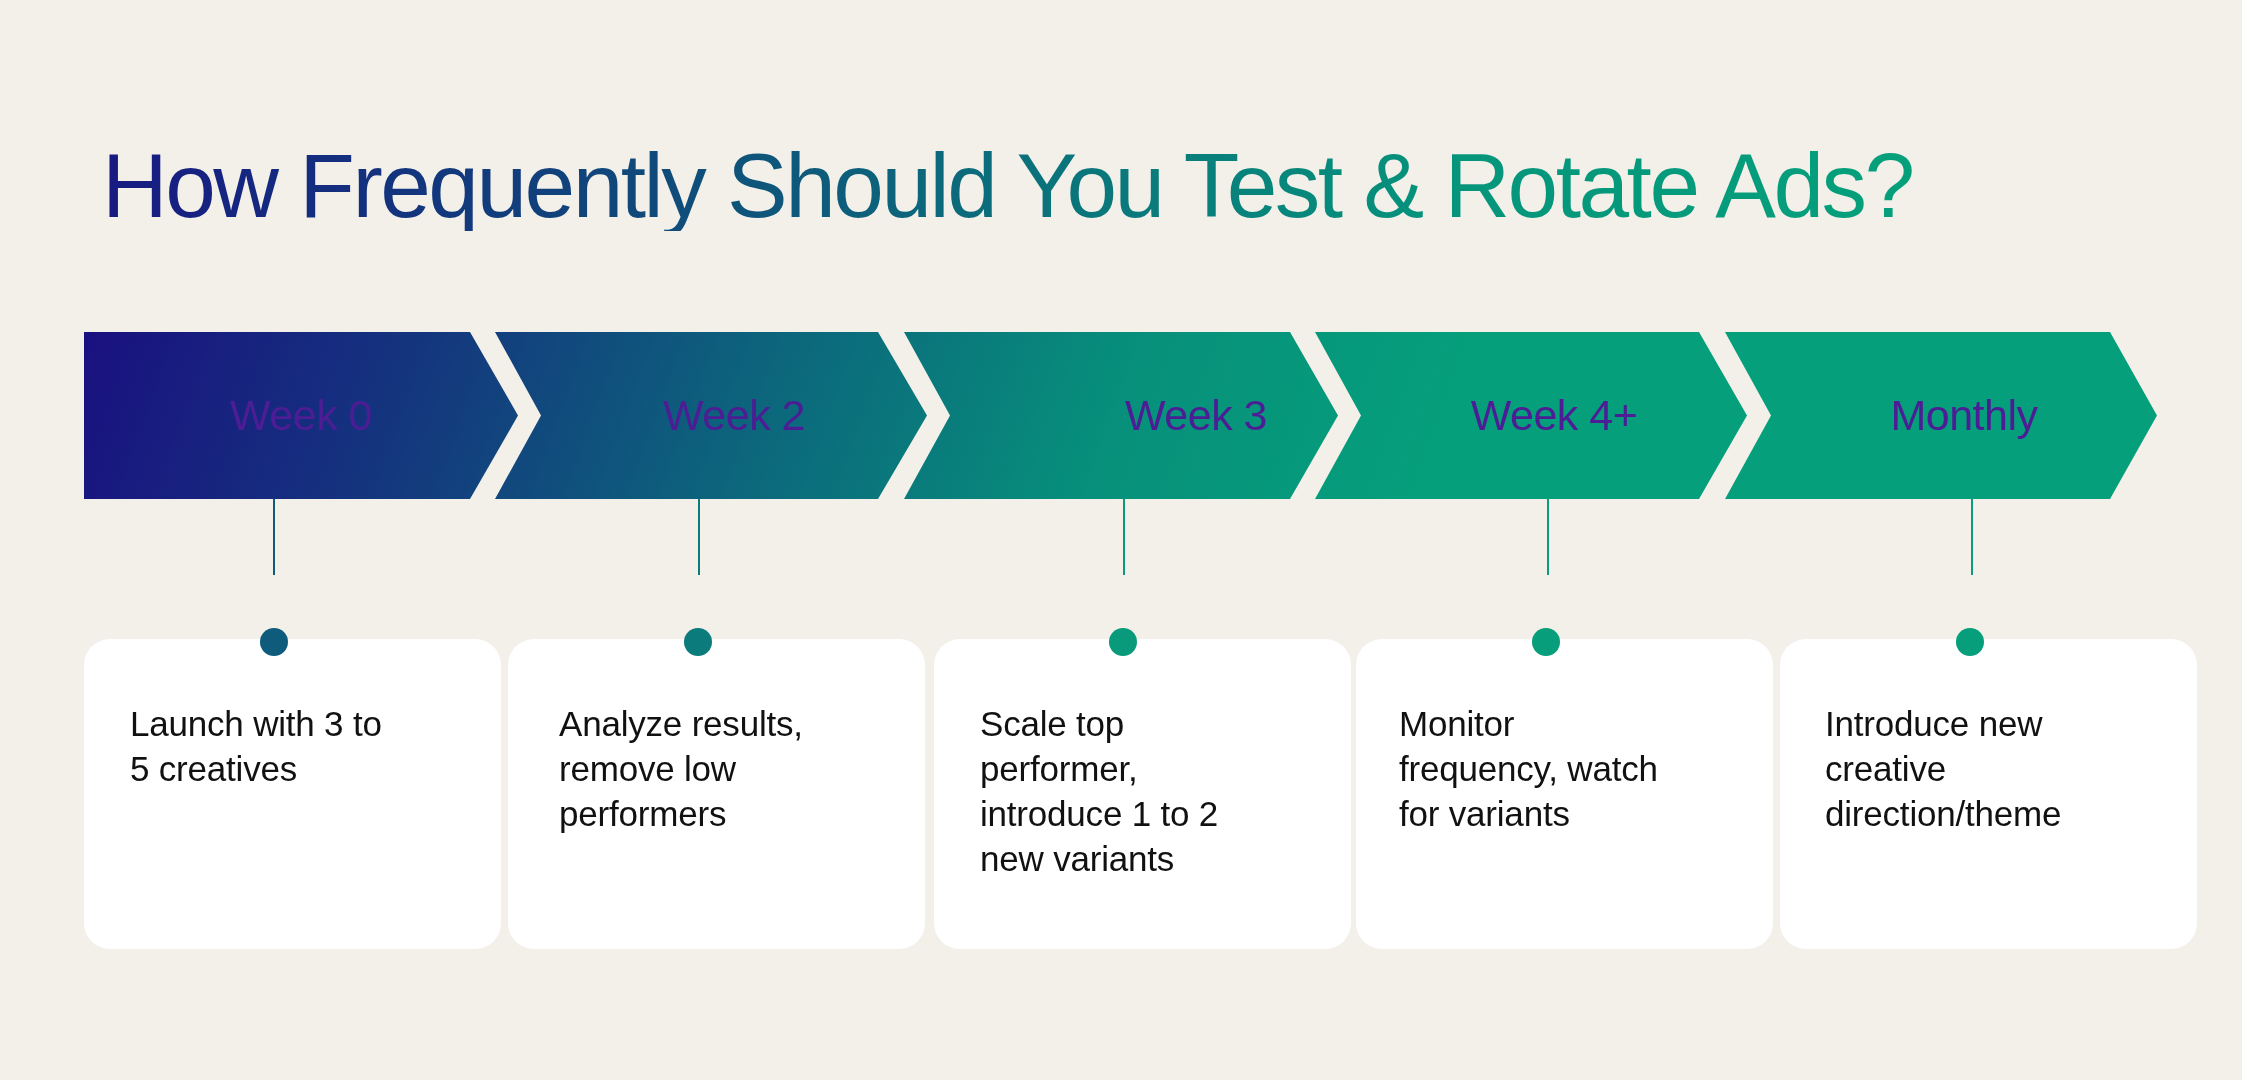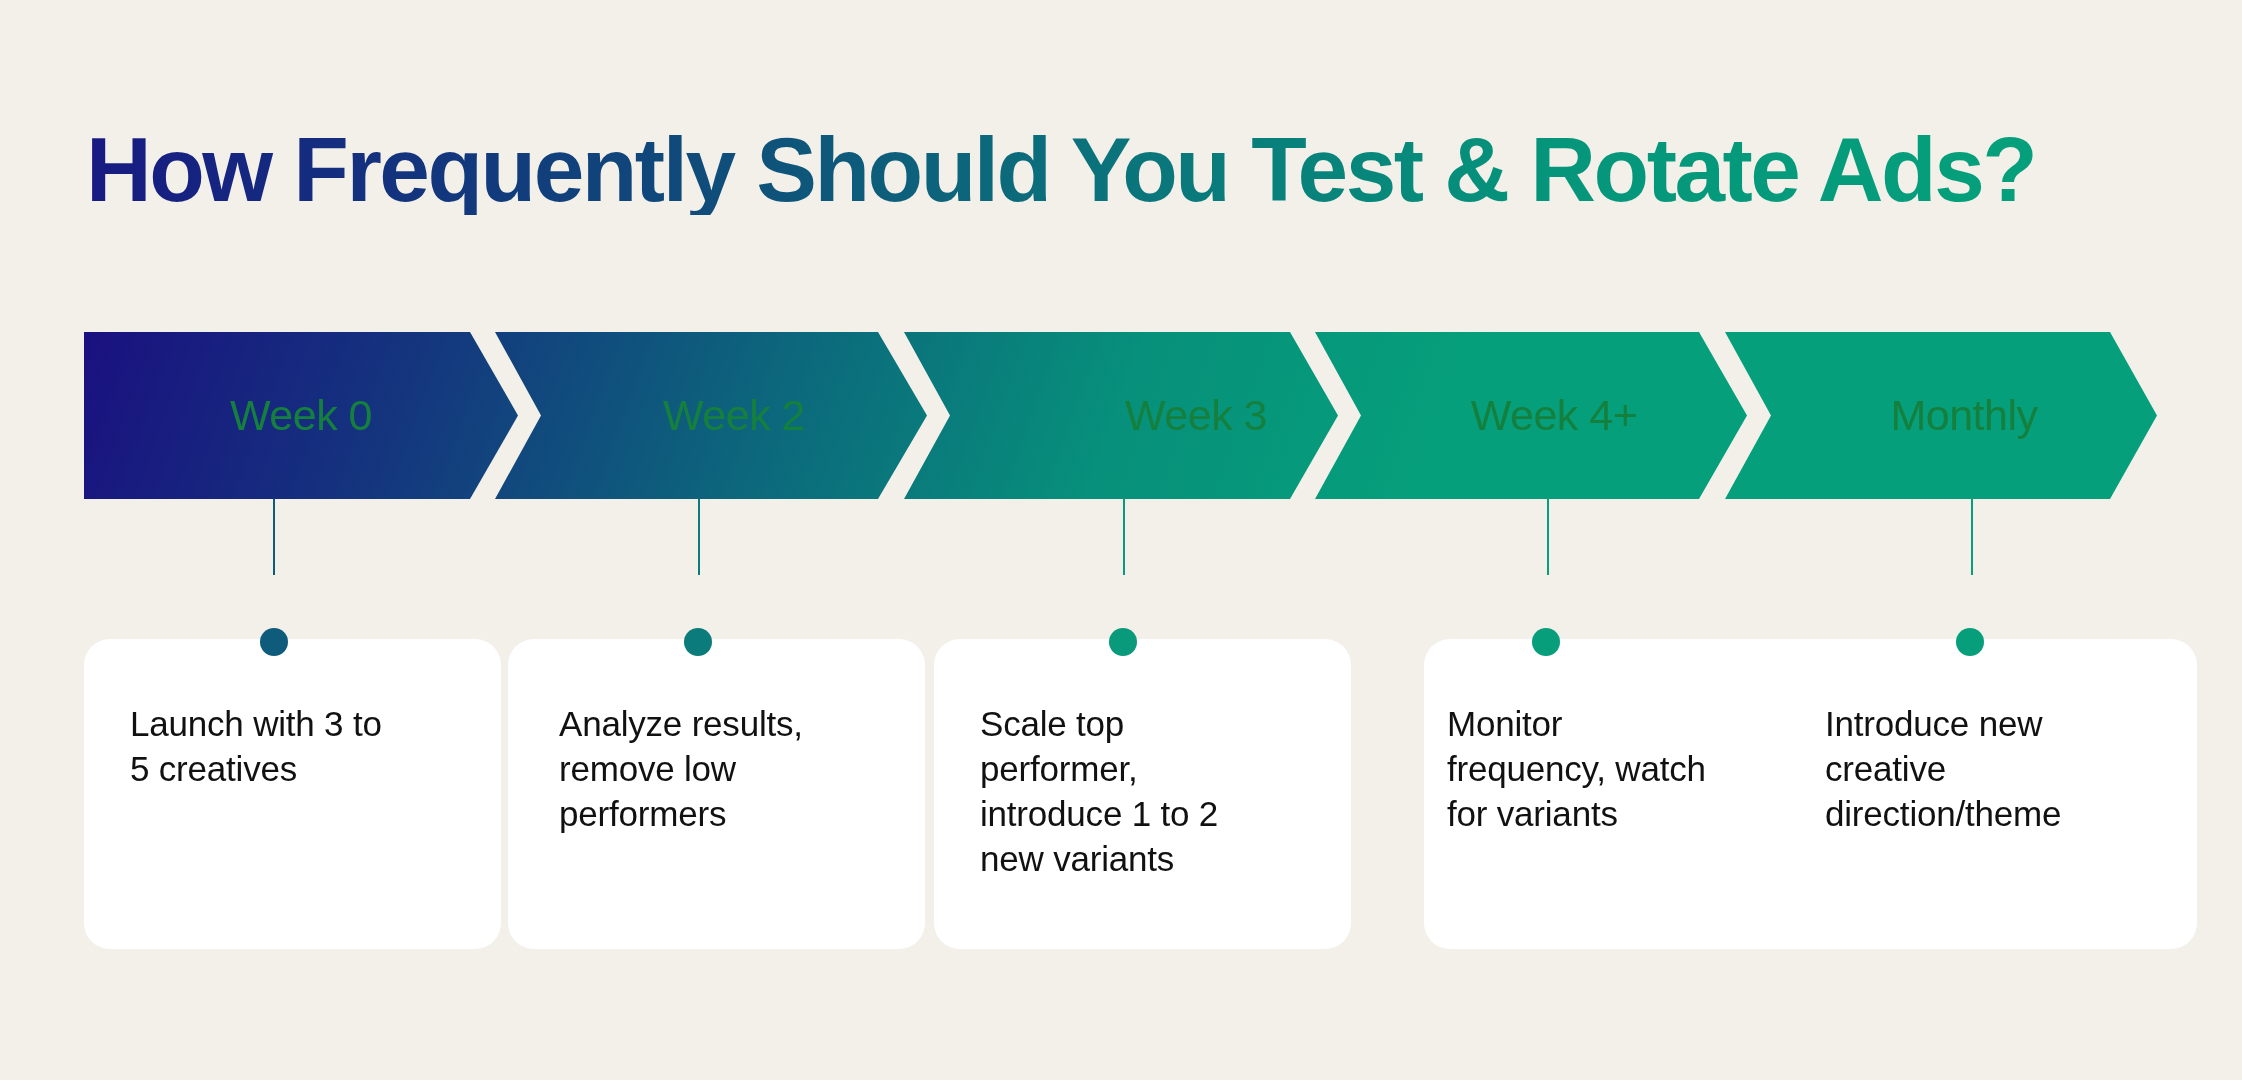--- a/index.html
+++ b/index.html
@@ -4,33 +4,33 @@
 <style>
   html, body { margin: 0; padding: 0; }
   body {
     width: 2242px; height: 1080px; overflow: hidden;
     background: #f3f0ea;
     font-family: "Liberation Sans", "DejaVu Sans", sans-serif;
     position: relative;
   }
   .title {
     position: absolute; left: 86px; top: 124px;
-    margin: 0; font-size: 91px; font-weight: 700; letter-spacing: -2.5px;
+    margin: 16px; font-size: 91px; font-weight: 400; letter-spacing: -2.5px;
     line-height: 1; white-space: nowrap;
     background: linear-gradient(90deg, #171a82 0%, #10497a 30%, #0b6f7b 50%, #05957b 75%, #05a07b 100%);
     -webkit-background-clip: text; background-clip: text; color: transparent;
     -webkit-text-fill-color: transparent;
   }
   .strip { position: absolute; left: 0; top: 0; width: 2242px; height: 1080px; pointer-events: none; }
   .strip svg { position: absolute; left: 0; top: 0; }
   .arrow-hit { position: absolute; top: 332px; height: 167px; pointer-events: auto; }
   .arrow-label {
     position: absolute; top: 0; left: 0; right: 0; height: 167px;
     display: flex; align-items: center; justify-content: center;
-    color: #15803d; font-size: 43px; letter-spacing: -0.5px;
+    color: #4c1d95; font-size: 43px; letter-spacing: -0.5px;
   }
   .connector { position: absolute; top: 499px; width: 2px; height: 76px; }
   .card {
     position: absolute; top: 639px; width: 417px; height: 310px;
     background: #ffffff; border-radius: 26px; box-sizing: border-box;
     padding: 62px 20px 0 46px;
   }
   .dot {
     position: absolute; top: 628px; width: 28px; height: 28px; border-radius: 50%;
     margin-left: -14px;
@@ -98,21 +98,21 @@
   </div>
 </div>
 <div class="card" style="left:934px;">
   <div class="card-text">
     <span>Scale top</span>
     <span>performer,</span>
     <span>introduce 1 to 2</span>
     <span>new variants</span>
   </div>
 </div>
-<div class="card" style="left:1424px;padding-left:23px;">
+<div class="card" style="left:1356px;padding-left:43px;">
   <div class="card-text">
     <span>Monitor</span>
     <span>frequency, watch</span>
     <span>for variants</span>
   </div>
 </div>
 <div class="card" style="left:1780px;padding-left:45px;">
   <div class="card-text">
     <span>Introduce new</span>
     <span>creative</span>

